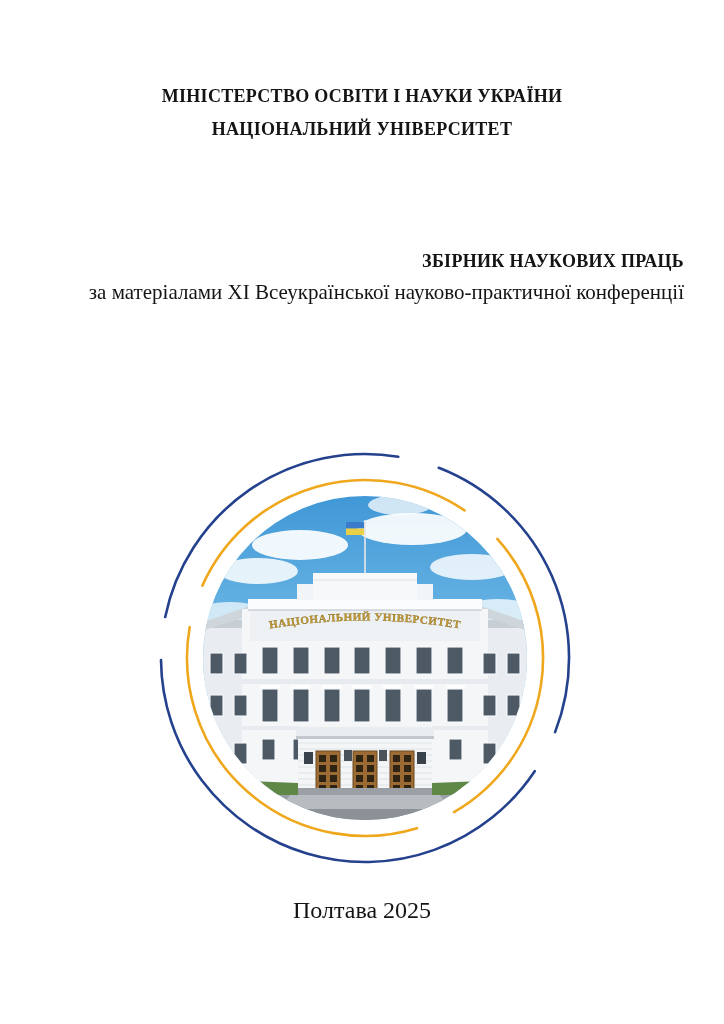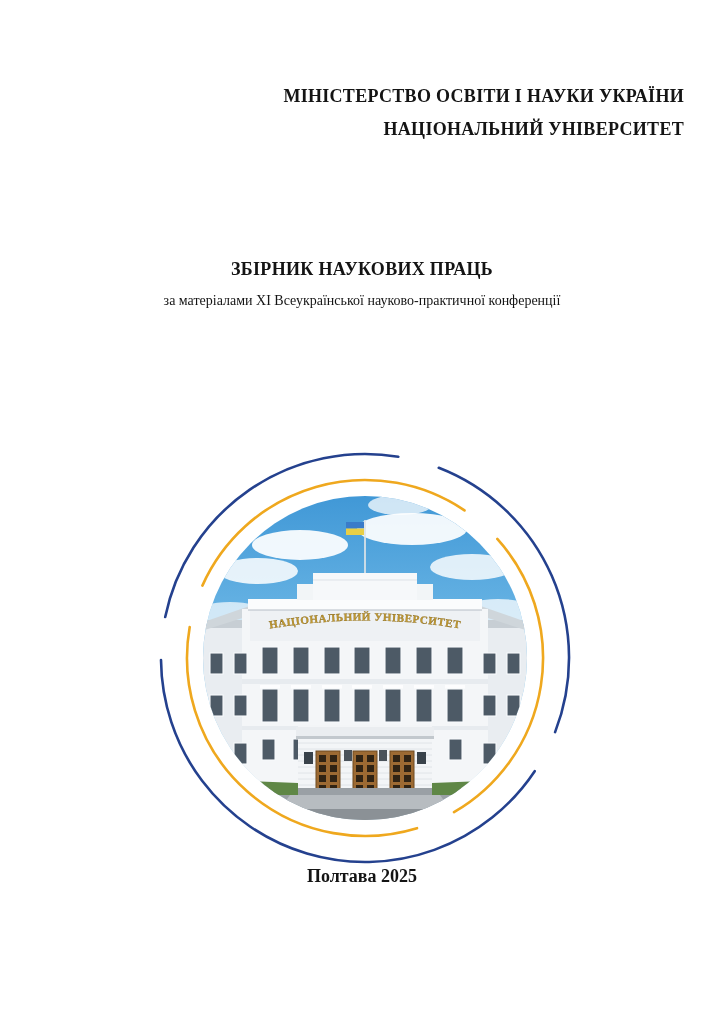--- a/index.html
+++ b/index.html
@@ -8,39 +8,39 @@
     background: #ffffff;
     font-family: "Liberation Serif", "DejaVu Serif", serif;
     color: #141414;
     position: relative;
     overflow: hidden;
   }
   .page { position: absolute; inset: 0; background: #ffffff; }
 
   .header {
     position: absolute; left: 40px; right: 40px; top: 80px;
-    text-align: right; font-weight: bold; font-size: 18px;
+    text-align: center; font-weight: bold; font-size: 18px;
     line-height: 33px; letter-spacing: 0.3px;
   }
   .title-block {
-    position: absolute; left: 40px; right: 40px; top: 254px;
-    text-align: center; font-size: 18px; line-height: 31px;
+    position: absolute; left: 40px; right: 40px; top: 246px;
+    text-align: right; font-size: 18px; line-height: 31px;
   }
   .title-block .bold-line { font-weight: bold; letter-spacing: 0.3px; }
-  .title-block .regular-line { font-weight: normal; font-size: 14px; }
+  .title-block .regular-line { font-weight: normal; font-size: 21px; }
 
   .emblem {
     position: absolute; left: 150px; top: 443px;
     width: 430px; height: 430px; margin: 0;
   }
   .emblem svg { display: block; width: 430px; height: 430px; }
 
   .footer {
-    position: absolute; left: 40px; right: 40px; top: 864px;
-    text-align: center; font-weight: bold; font-size: 18px; line-height: 24px;
+    position: absolute; left: 40px; right: 40px; top: 898px;
+    text-align: center; font-weight: normal; font-size: 24px; line-height: 24px;
   }
 
   .frieze-text {
     font-family: "Liberation Serif", "DejaVu Serif", serif;
     font-weight: bold;
     font-size: 11px;
     letter-spacing: 0.5px;
   }
   .win { fill: #4d5a66; stroke: #f8fafc; stroke-width: 1.1; }
 </style>

